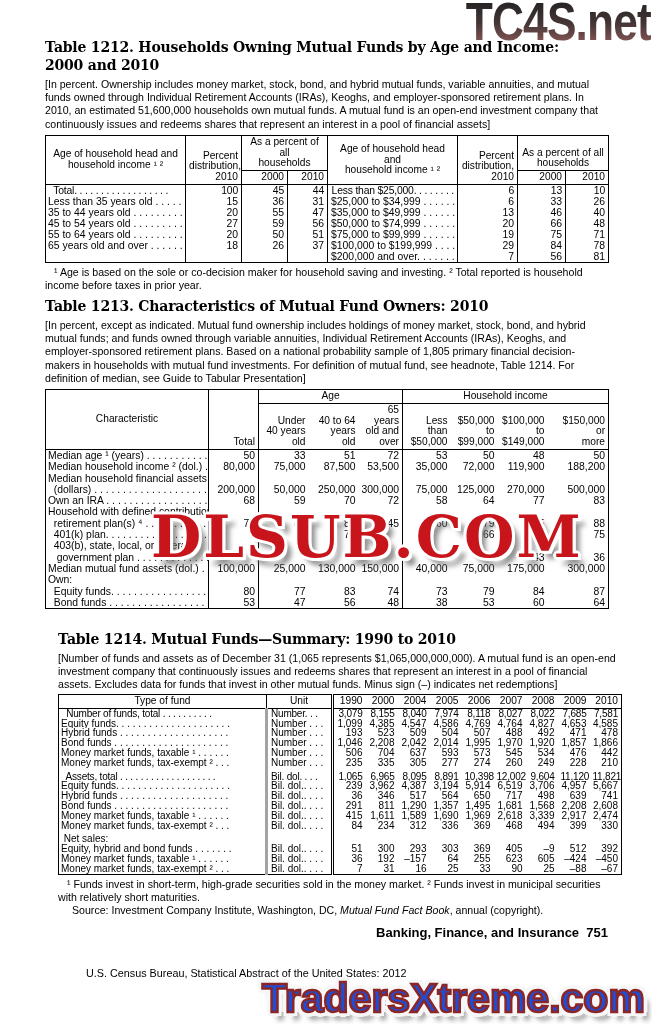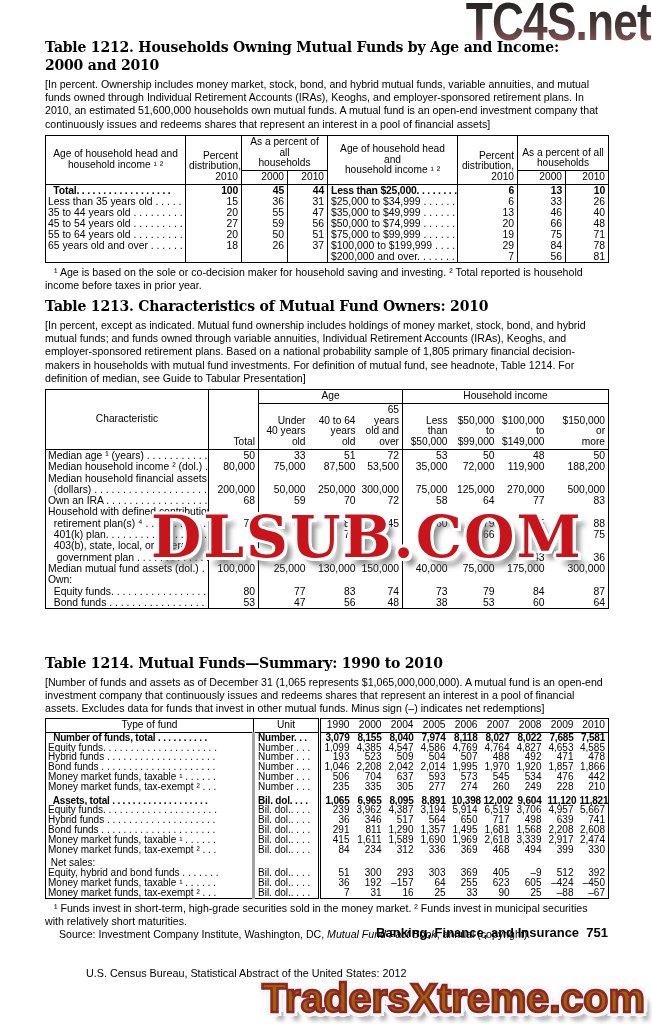--- a/index.html
+++ b/index.html
@@ -1,39 +1,39 @@
 <!DOCTYPE html>
 <html><head>
 <meta charset="utf-8">
 <style>
   html,body{margin:0;padding:0;}
   body{width:652px;height:1024px;position:relative;overflow:hidden;background:#fff;color:#000;
        font-family:"Liberation Sans",sans-serif;}
   .sec{position:absolute;left:45px;width:563px;}
   #sec1212{top:38px;}
   #sec1213{top:297px;}
-  #sec1214{top:654px;}
+  #sec1214{top:630px;margin-left:13px;}
   .title{font-family:"DejaVu Serif",serif;font-weight:bold;font-size:14px;line-height:18px;
          margin:0 0 4px 0;white-space:pre-line;letter-spacing:-0.2px;}
   .headnote{font-size:10.6px;line-height:13.2px;margin:0 0 4px 0;}
   #sec1214 .headnote{line-height:13px;margin-bottom:3px;}
   table{border-collapse:collapse;table-layout:fixed;width:563px;border:1px solid #000;}
   th{font-weight:normal;font-size:10.2px;line-height:10.8px;padding:1px 3px;vertical-align:bottom;
      overflow:hidden;}
   thead th{border-bottom:1px solid #000;}
   td{font-size:10.4px;line-height:11px;padding:0 3px;text-align:right;white-space:nowrap;
      overflow:hidden;vertical-align:bottom;}
   td:first-child{text-align:left;white-space:pre;padding-left:2px;}
   .pre{white-space:pre-line;}
   .br{border-right:1px solid #000;}
   .brd{border-right:3px double #000;}
   .stub{text-align:center;vertical-align:middle;}
   .pd,.yr{text-align:right;}
   .span{text-align:center;}
-  tr.bold td{font-weight:bold;letter-spacing:-0.2px;}
+  tr.bold td{font-weight:normal;letter-spacing:-0.2px;}
   tr.gap td{padding-top:4px;}
   
   #t1212 td:not(:last-child){border-right:1px solid #000;}
   
   #t1213 td:nth-child(1),#t1213 td:nth-child(2),#t1213 td:nth-child(5){border-right:1px solid #000;}
   #t1213 td{line-height:11.3px;}
   
   #t1214 td:nth-child(1){border-right:3px solid #a3a3a3;}
   #t1214 td:nth-child(2){border-right:3px double #000;text-align:left;}
   #t1214 td{font-size:10px;line-height:9.8px;}
@@ -47,21 +47,21 @@
           -webkit-background-clip:text;background-clip:text;color:transparent;
           text-shadow:none;opacity:.95;}
   #wm-mid{position:absolute;left:151px;top:508px;z-index:6;
           font-family:"DejaVu Serif",serif;font-weight:bold;font-size:58px;line-height:1;
           letter-spacing:2px;color:#c8151c;
           text-shadow:-2px -2px 0 #fff,2px -2px 0 #fff,-2px 2px 0 #fff,2px 2px 0 #fff,
                       0 -3px 0 #fff,0 3px 0 #fff,-3px 0 0 #fff,3px 0 0 #fff,3px 3px 0 #fff,
                       7px 8px 5px rgba(110,110,110,.75);}
   #wm-bot{position:absolute;left:262px;top:978px;z-index:6;
           font-size:41px;font-weight:bold;line-height:1;letter-spacing:0;
-          color:#a16207;-webkit-text-stroke:2.5px #8c2525;
+          color:#1d4ed8;-webkit-text-stroke:2.5px #8c2525;
           text-shadow:-4px -4px 0 #f7f7f7,4px -4px 0 #f7f7f7,-4px 4px 0 #f7f7f7,4px 4px 0 #f7f7f7,
                       0 -5px 0 #f7f7f7,0 5px 0 #f7f7f7,-5px 0 0 #f7f7f7,5px 0 0 #f7f7f7,
                       6px 8px 5px rgba(120,120,120,.8);}
   
   #footer-chapter{position:absolute;right:44px;top:925px;font-size:13px;white-space:pre;font-weight:bold;}
   #footer-bureau{position:absolute;left:45px;top:967px;font-size:10.8px;white-space:pre;margin-left:41px;}
 </style>
 </head>
 <body>
 

